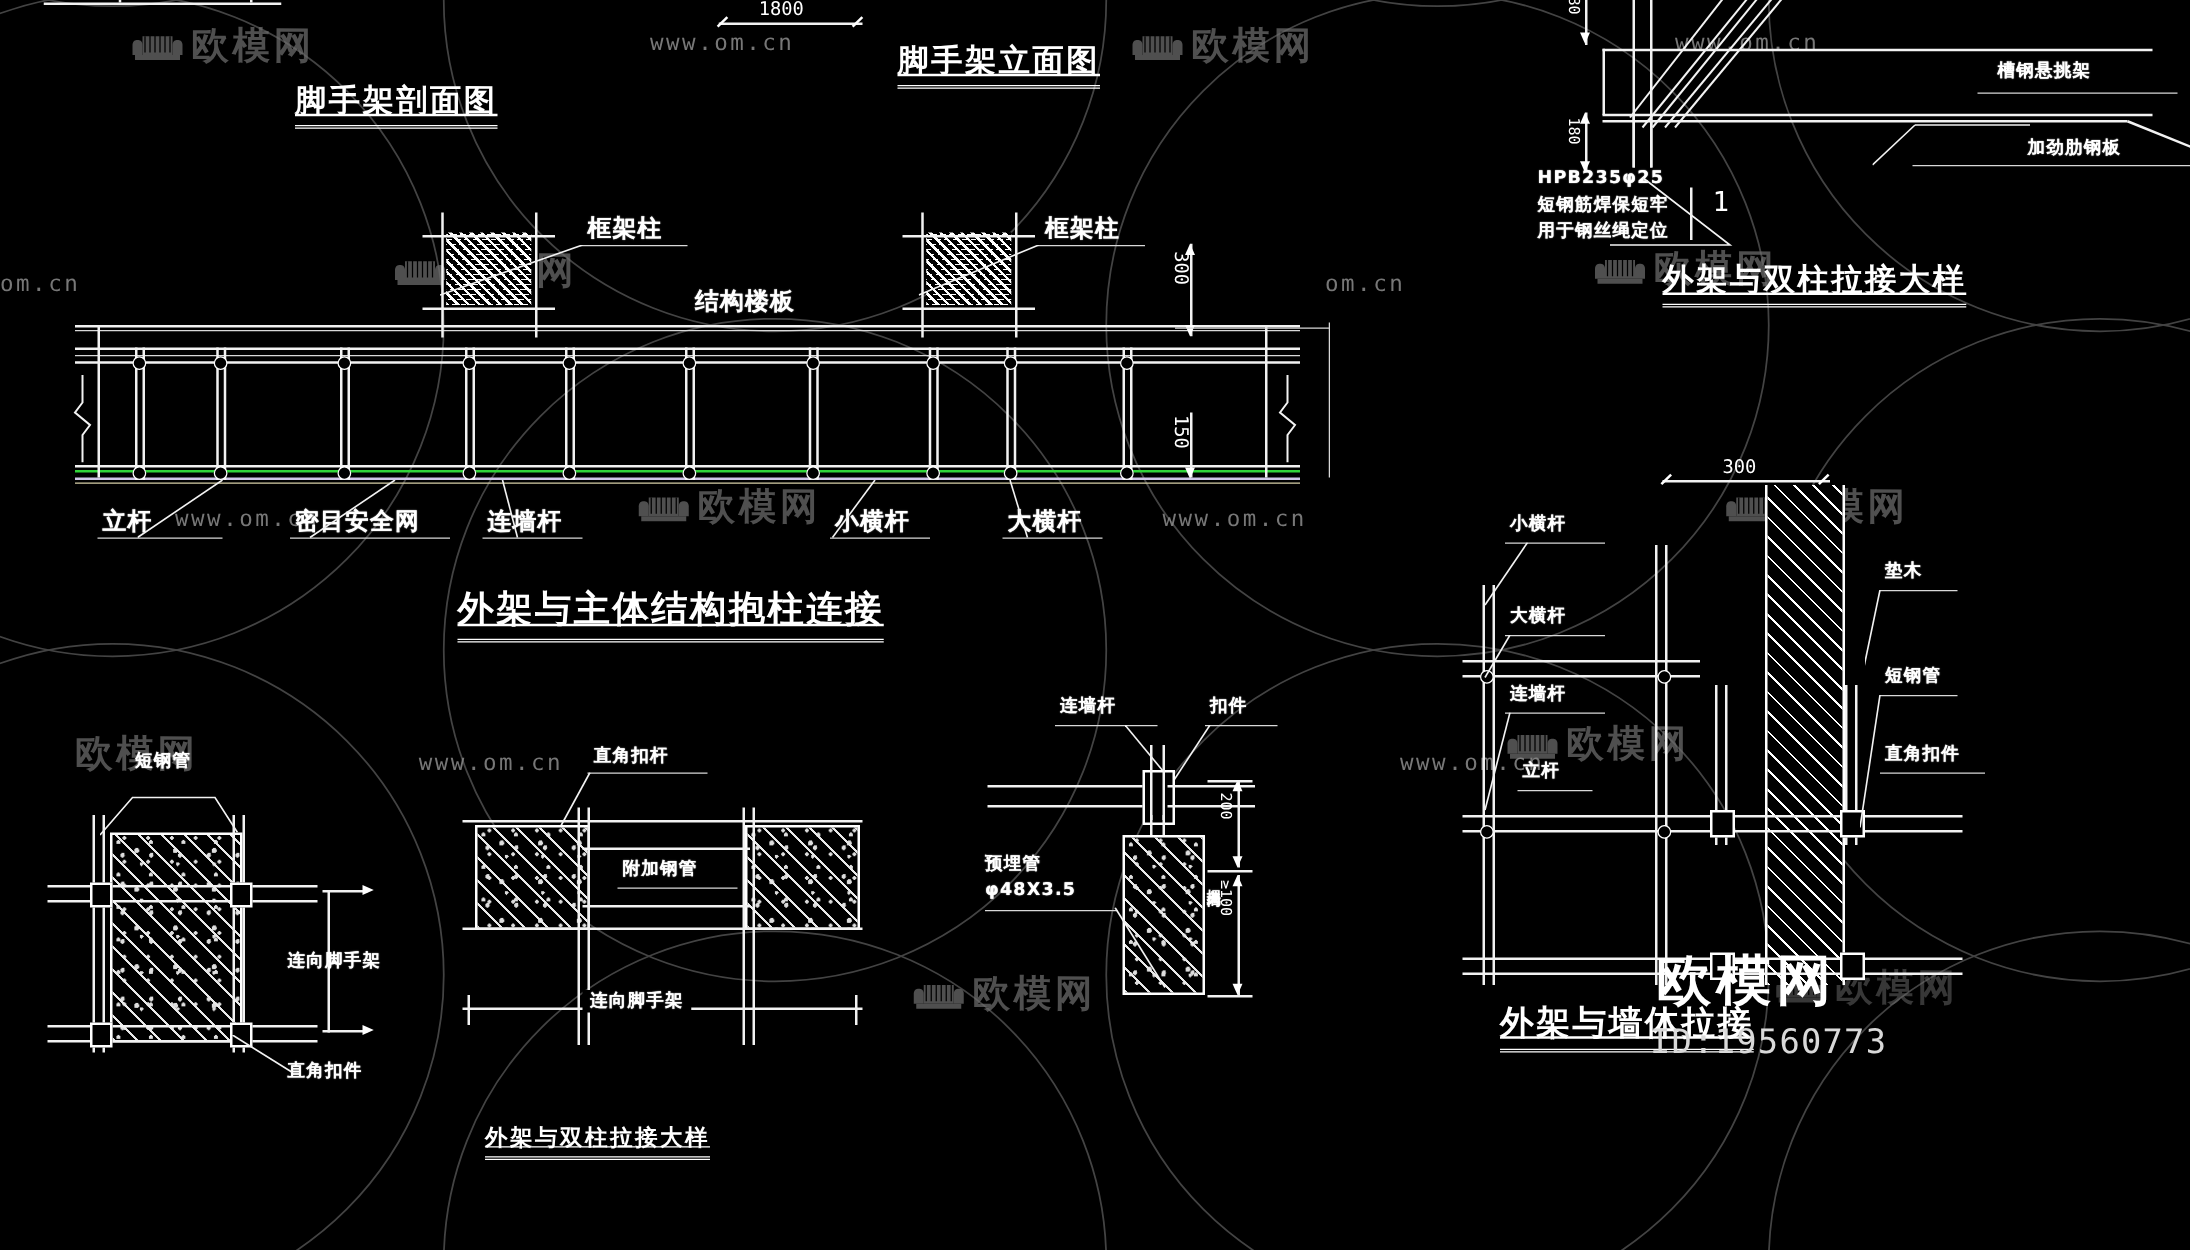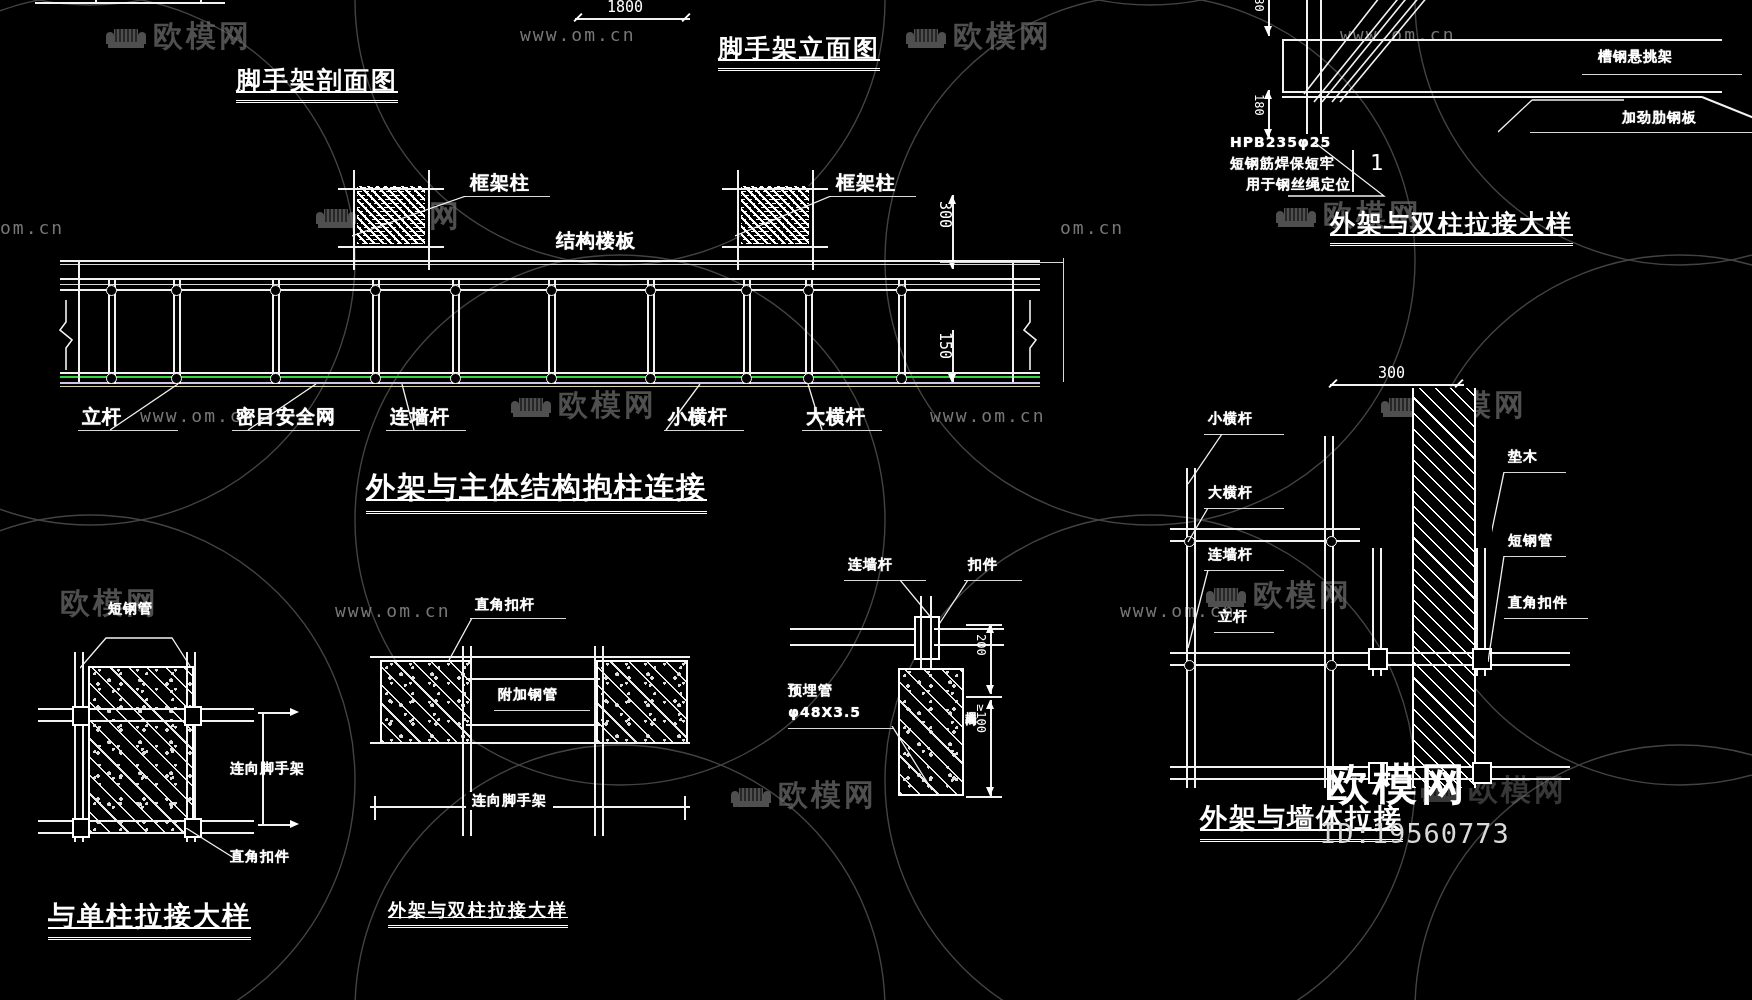--- a/index.html
+++ b/index.html
@@ -248,21 +248,21 @@
     <div class="cn lbl-sm" style="left:368px;top:56px">槽钢悬挑架</div>
     <div class="hl-thin" style="left:300px;top:140px;width:230px"></div>
     <div class="cn lbl-sm" style="left:392px;top:117px">加劲肋钢板</div>
     <svg width="130" height="50" style="position:absolute;left:268px;top:104px">
       <line x1="0" y1="36" x2="34" y2="4" stroke="#f2f2f2" stroke-width="1.3"></line>
       <line x1="34" y1="4" x2="126" y2="4" stroke="#f2f2f2" stroke-width="1.3"></line>
     </svg>
 
     <div class="cn lbl-sm" style="left:0px;top:142px">HPB235φ25</div>
     <div class="cn lbl-sm" style="left:0px;top:163px">短钢筋焊保短牢</div>
-    <div class="cn lbl-sm" style="left:16px;top:184px">用于钢丝绳定位</div>
+    <div class="cn lbl-sm" style="left:0px;top:184px">用于钢丝绳定位</div>
     <svg width="140" height="70" style="position:absolute;left:58px;top:140px">
       <polyline points="26,10 96,64 0,64" fill="none" stroke="#f2f2f2" stroke-width="1.3"></polyline>
     </svg>
 
     <div class="vl" style="left:122px;top:158px;height:42px"></div>
     <div class="num" style="left:140px;top:158px;font-size:22px">1</div>
 
     <div class="title" style="left:100px;top:215px;font-size:25px">
       <span class="ul">外架与双柱拉接大样</span>
     </div>
@@ -437,23 +437,20 @@
     <div class="hl" style="left:218px;top:152px;width:36px"></div>
     <div class="hl" style="left:218px;top:264px;width:36px"></div>
     <div class="arrow-r" style="left:250px;top:148px"></div>
     <div class="arrow-r" style="left:250px;top:260px"></div>
     <div class="cn lbl-sm" style="left:190px;top:200px">连向脚手架</div>
     <div class="cn lbl-sm" style="left:190px;top:288px">直角扣件</div>
     <svg width="70" height="40" style="position:absolute;left:140px;top:268px">
       <line x1="6" y1="0" x2="54" y2="30" stroke="#f2f2f2" stroke-width="1.3"></line>
     </svg>
   </div>
-  <div class="title" style="left:48px;top:898px;font-size:27px">
-    <span class="ul">与单柱拉接大样</span>
-  </div>
 
   <div class="abs" style="left:370px;top:560px;width:340px;height:270px">
     <div class="cn lbl-sm" style="left:105px;top:36px">直角扣杆</div>
     <div class="hl-thin" style="left:100px;top:58px;width:96px"></div>
     <svg width="60" height="46" style="position:absolute;left:70px;top:58px">
       <line x1="32" y1="0" x2="8" y2="44" stroke="#f2f2f2" stroke-width="1.3"></line>
     </svg>
 
     <div class="abs concrete" style="left:10px;top:100px;width:88px;height:80px;border:2px solid #fff"></div>
 

